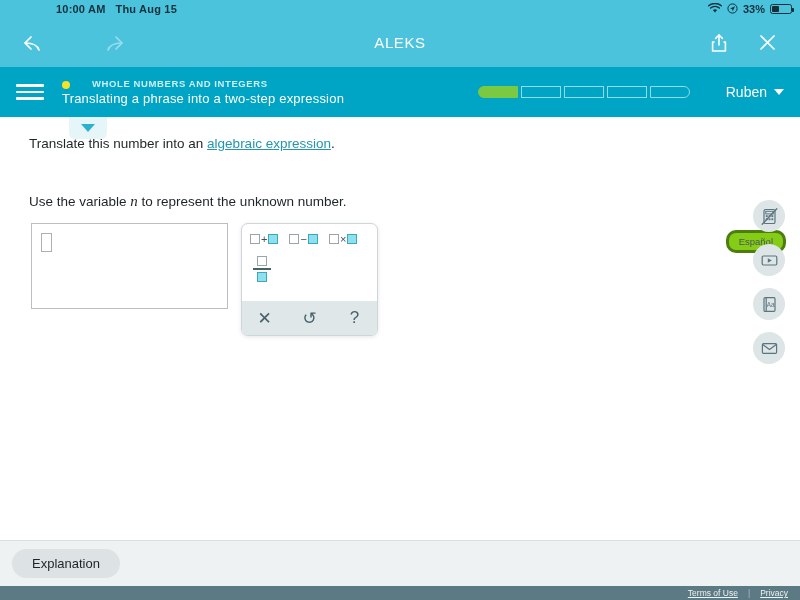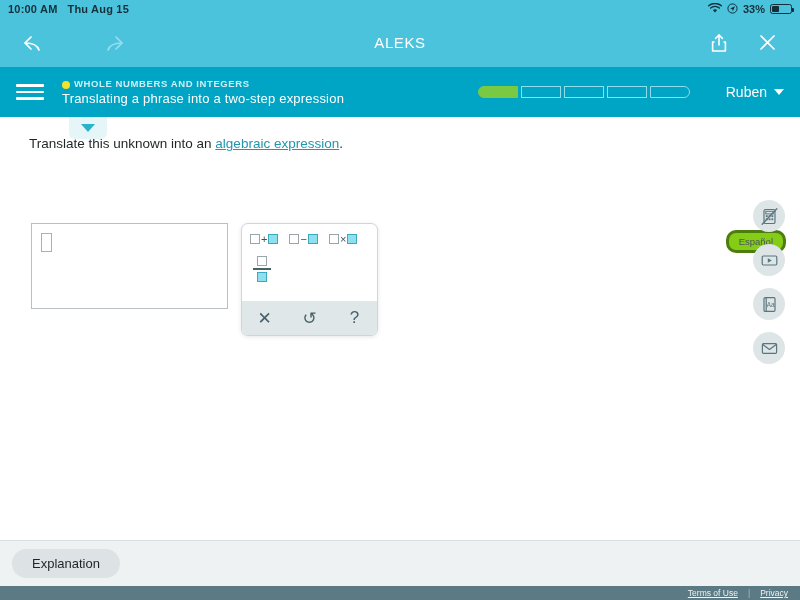--- a/index.html
+++ b/index.html
@@ -13,21 +13,21 @@
 
   
   .statusbar {
     position: absolute; top: 0; left: 0; width: 800px; height: 18px;
     background: #4cc3dd;
     display: flex; align-items: center;
     padding: 0 8px;
     color: #12303a;
     font-size: 11px; font-weight: bold;
   }
-  .statusbar .sb-left { display: flex; align-items: center; gap: 10px; }
+  .statusbar .sb-left { display: flex; align-items: center; gap: 10px; margin-left: 48px; }
   .statusbar .sb-right { margin-left: auto; display: flex; align-items: center; gap: 5px; }
   .sb-time { letter-spacing: 0.2px; }
   .sb-date { letter-spacing: 0.2px; }
   .sb-pct { font-size: 11px; font-weight: bold; }
   .battery {
     width: 22px; height: 10px; border: 1.2px solid #12303a; border-radius: 2.5px;
     position: relative; display: inline-block;
   }
   .battery::after {
     content: ""; position: absolute; right: -3px; top: 3px;
@@ -54,21 +54,21 @@
   
   .appheader {
     position: absolute; top: 67px; left: 0; width: 800px; height: 50px;
     background: #00a4c4;
     display: flex; align-items: center;
     padding: 0 16px;
   }
   .hamburger { width: 28px; display: flex; flex-direction: column; gap: 4px; cursor: pointer; margin-right: 18px; }
   .hamburger span { display: block; height: 2.5px; background: #ffffff; border-radius: 1px; }
   .hdr-text { display: flex; flex-direction: column; justify-content: center; gap: 2px; }
-  .hdr-topic { display: flex; align-items: flex-end; gap: 4px; }
+  .hdr-topic { display: flex; align-items: flex-end; gap: 22px; }
   .topic-dot { width: 8px; height: 8px; border-radius: 50%; background: #f5e32a; display: inline-block; }
   .topic-label {
     color: #cfeef6; font-size: 9.5px; font-weight: bold; letter-spacing: 0.6px; text-transform: uppercase;
   }
   .hdr-title { color: #ffffff; font-size: 13px; letter-spacing: 0.2px; }
   .progress { margin-left: auto; display: flex; align-items: center; gap: 3px; }
   .pseg {
     width: 40px; height: 12px; border: 1.4px solid #8fdcea; background: transparent;
   }
   .pseg:first-child { border-radius: 6px 0 0 6px; }
@@ -274,24 +274,27 @@
 
   <div class="content">
 
     <div class="pulltab">
       <span class="tri"></span>
     </div>
 
     <div class="espanol">Español</div>
 
     <div class="qline1">
-      <span>Translate this unknown into an </span><span class="qlink">algebraic expression</span><span>.</span>
-    </div>
-
-
+      <span>Translate this number into an </span><span class="qlink">algebraic expression</span><span>.</span>
+    </div>
+
+
+    <div class="qline2">
+      <span>Use the variable </span><span class="var">n</span><span> to represent the unknown number.</span>
+    </div>
 
     <div class="answerbox">
       <span class="ans-cursor"></span>
     </div>
 
     <div class="keypad">
       <div class="kp-rows">
         <div class="kp-row1">
           <span class="kp-key">
             <span class="kp-op">

